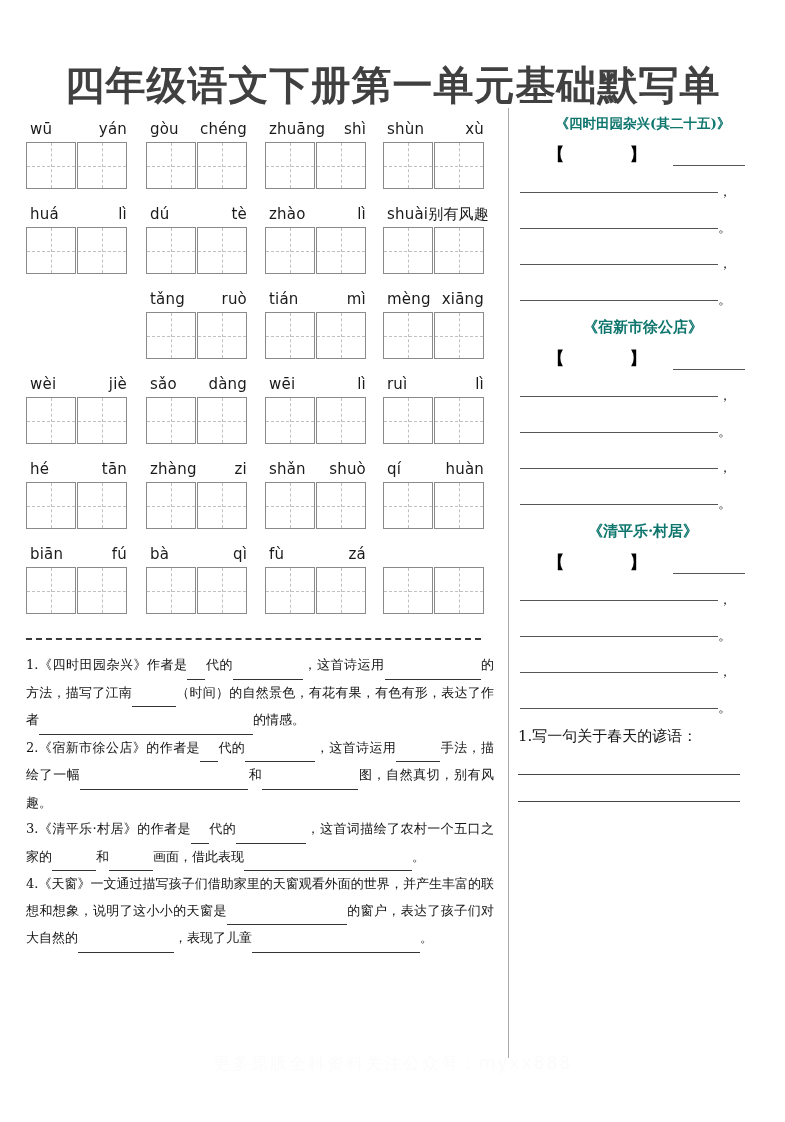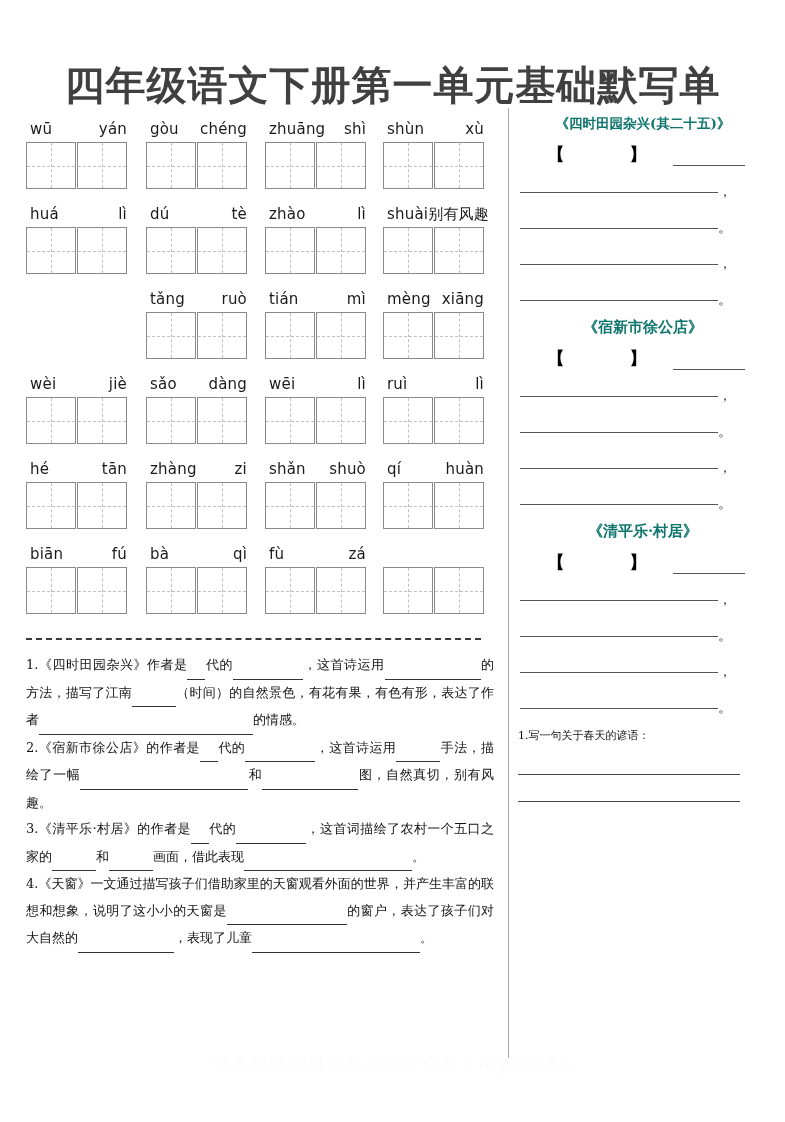--- a/index.html
+++ b/index.html
@@ -198,21 +198,21 @@
     color: #222;
     line-height: 14px;
   }
 
   
   .extra-q {
     margin-top: 6px;
   }
   .extra-q-label {
     font-family: "DejaVu Serif", serif;
-    font-size: 11px;
+    font-size: 15px;
     color: #141414;
     height: 24px;
     line-height: 24px;
     white-space: nowrap;
   }
   .answer-rule {
     width: 222px;
     border-bottom: 1.2px solid #444;
     height: 26px;
   }

